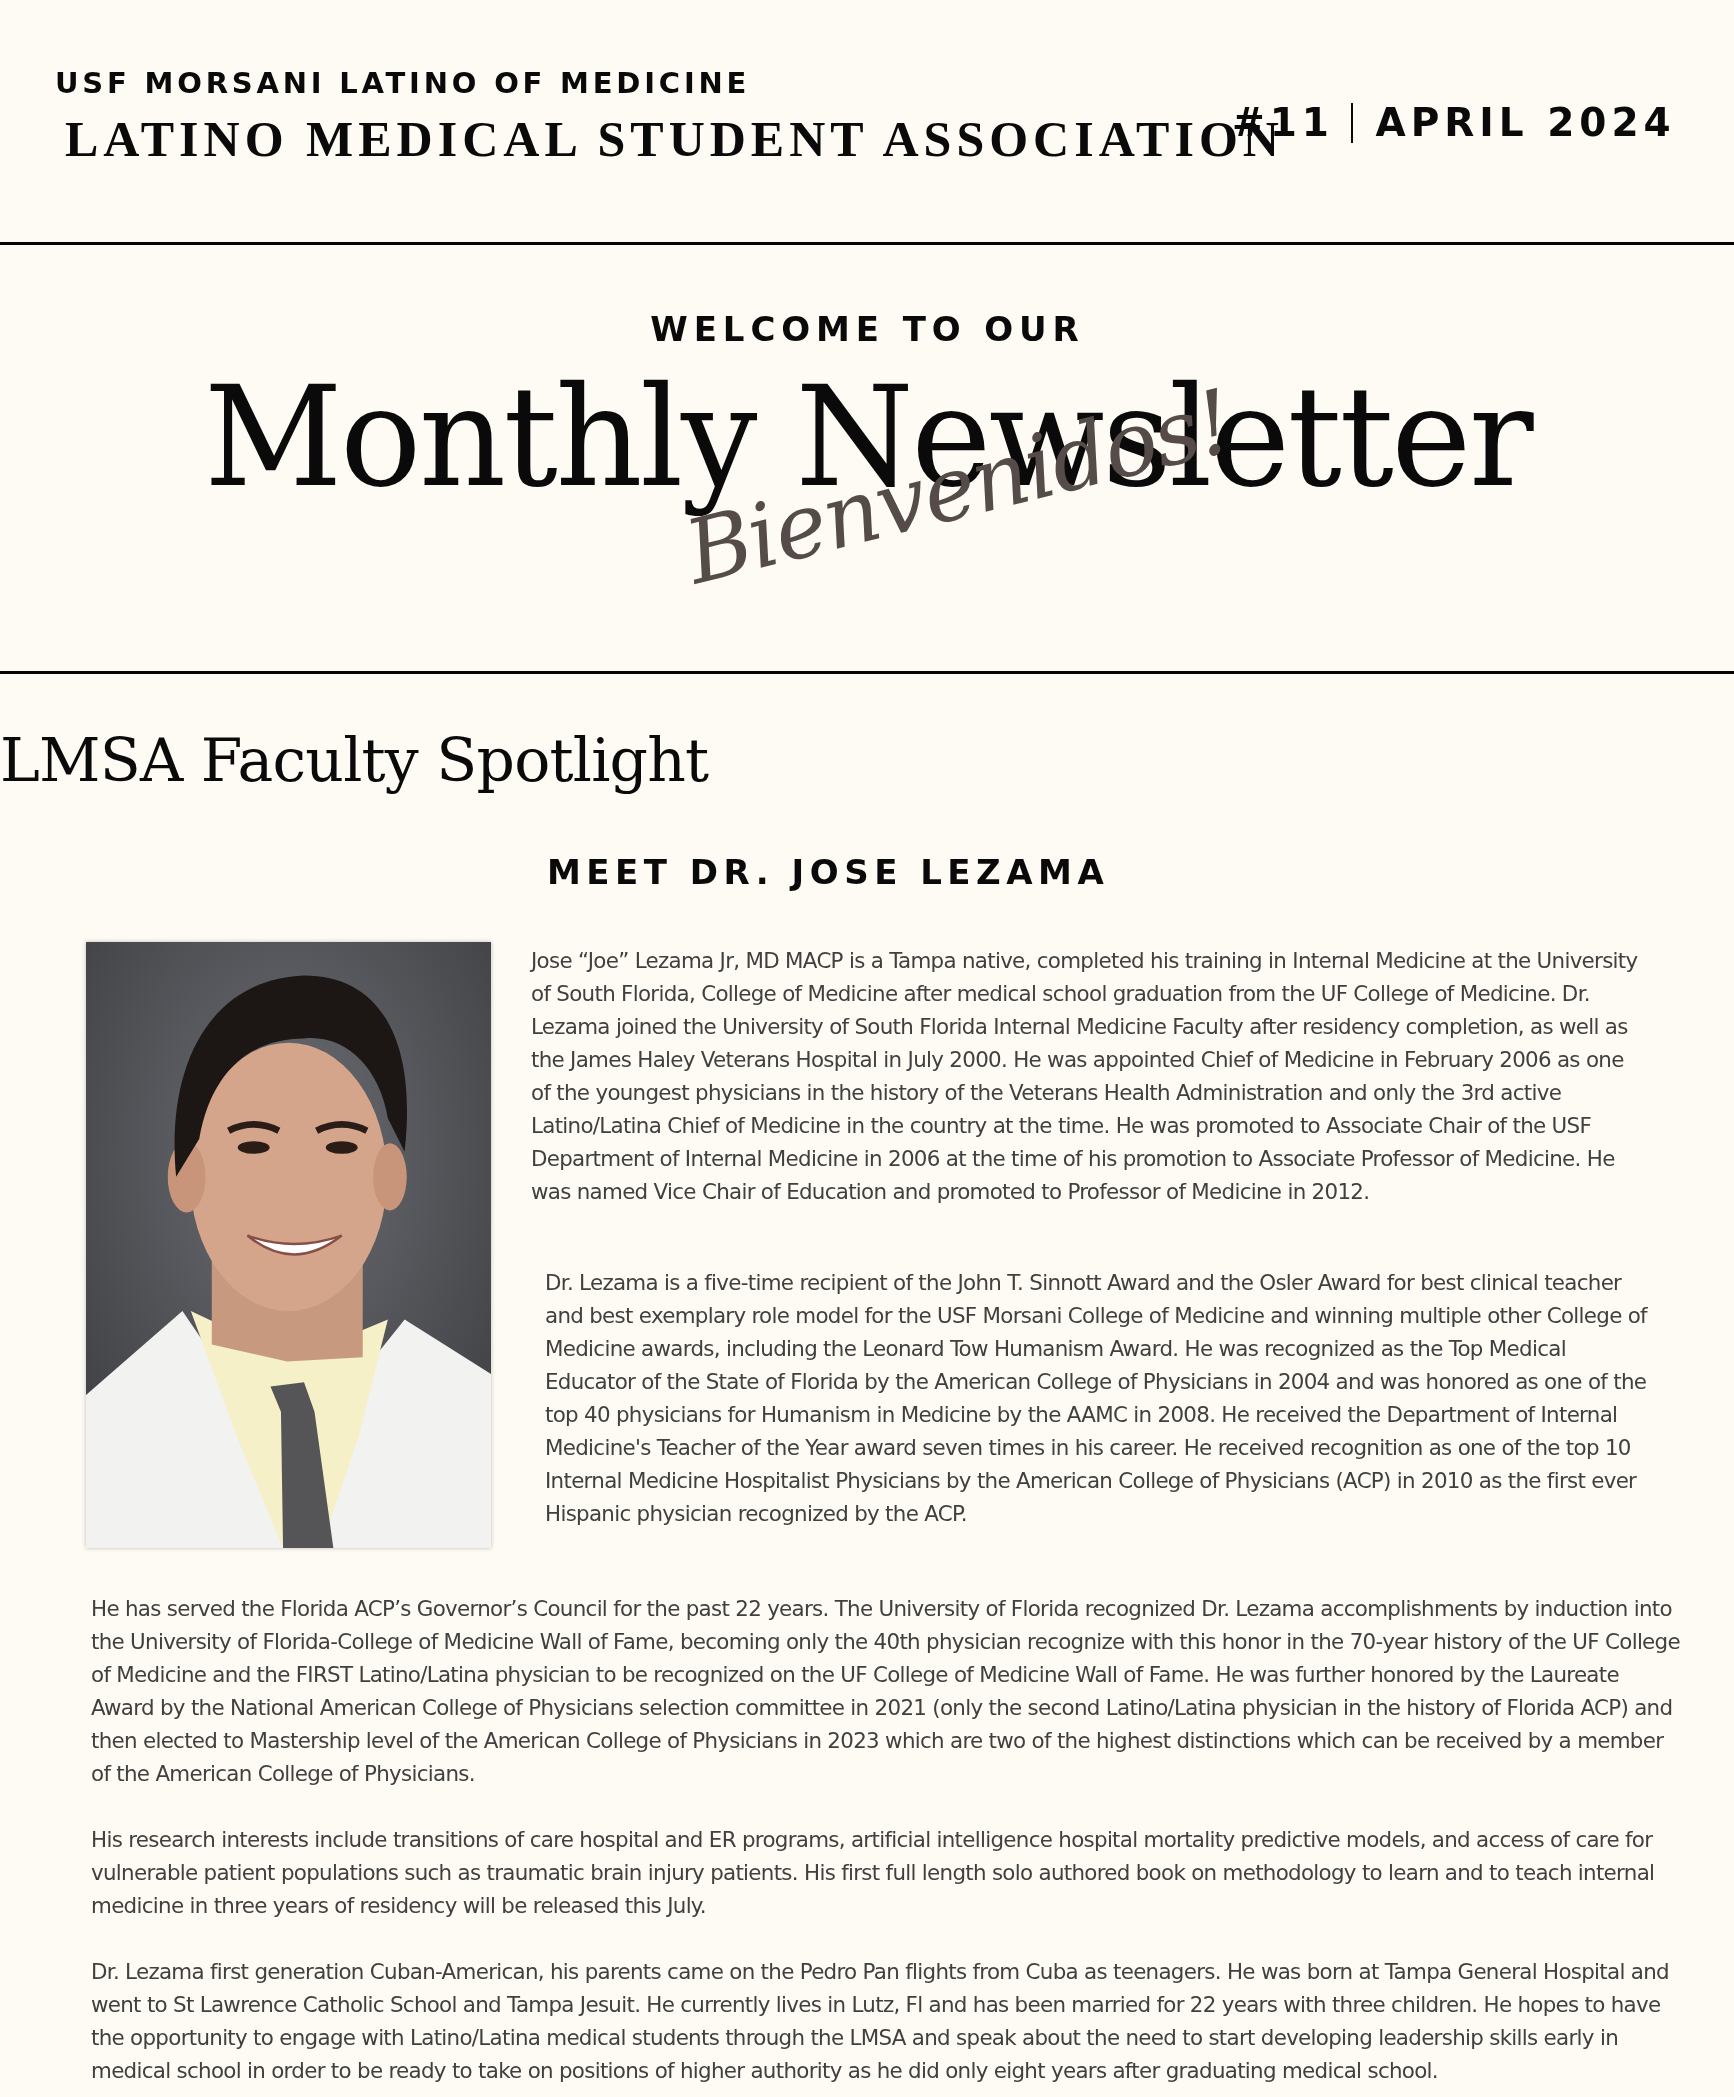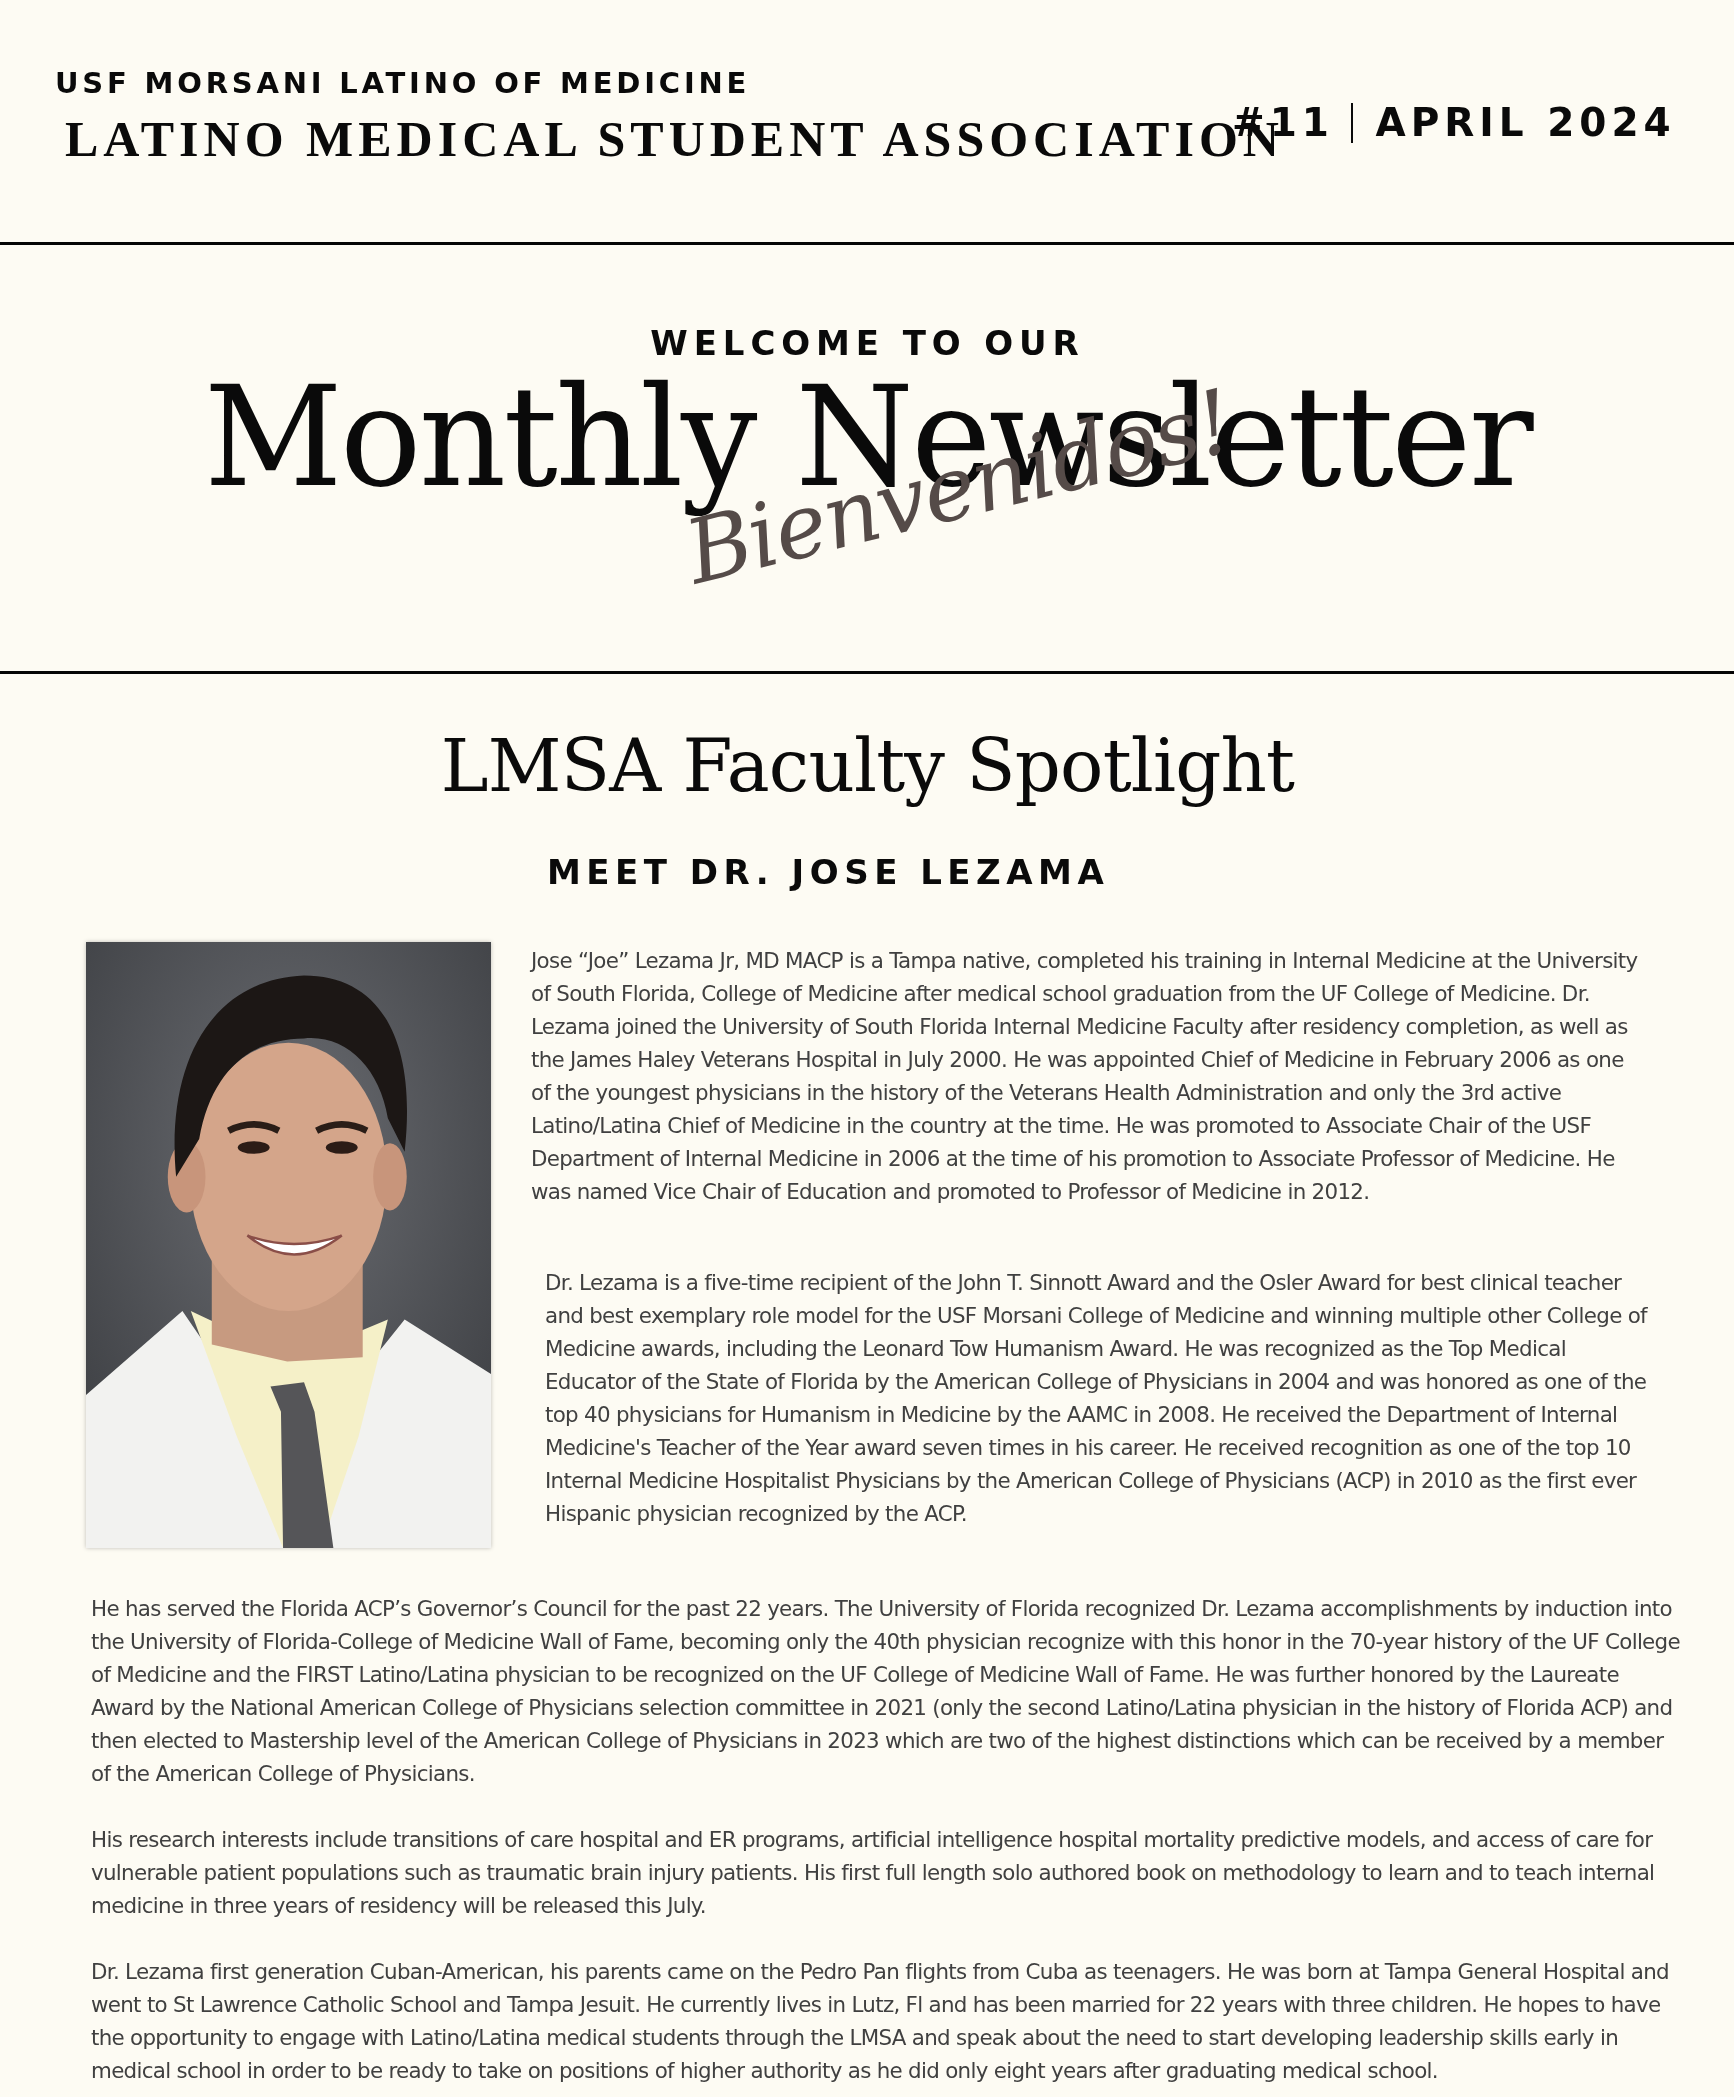--- a/index.html
+++ b/index.html
@@ -47,21 +47,21 @@
     margin: 0 22px 0 17px;
   }
   .rule {
     left: 0; width: 1735px; height: 2.5px; background: #050505;
   }
   .rule.top { top: 242px; }
   .rule.mid { top: 671px; }
 
   
   .welcome-kicker {
-    left: 0; width: 1735px; top: 323px; text-align: center;
+    left: 0; width: 1735px; top: 309px; text-align: center;
     font-family: "DejaVu Sans", sans-serif;
     font-weight: bold;
     font-size: 34px;
     letter-spacing: 5.9px;
   }
   .newsletter-title {
     left: 0; width: 1735px; top: 369px; text-align: center;
     font-family: "DejaVu Serif", serif;
     font-size: 138px;
     line-height: 1;
@@ -75,23 +75,23 @@
     font-size: 88px;
     color: #554b48;
     transform: rotate(-14deg);
     transform-origin: left center;
     white-space: nowrap;
     letter-spacing: -1.7px;
   }
 
   
   .spotlight-title {
-    left: 0; width: 1735px; top: 730px; text-align: center;
+    left: 0; width: 1735px; top: 730px; 
     font-family: "DejaVu Serif", serif;
-    font-size: 72px;
+    font-size: 60px;
     line-height: 1;
     letter-spacing: -0.8px;
   }
   .meet-line {
     left: 547px; top: 852px;
     font-family: "DejaVu Sans", sans-serif;
     font-weight: bold;
     font-size: 34px;
     letter-spacing: 5.5px;
     white-space: nowrap;

